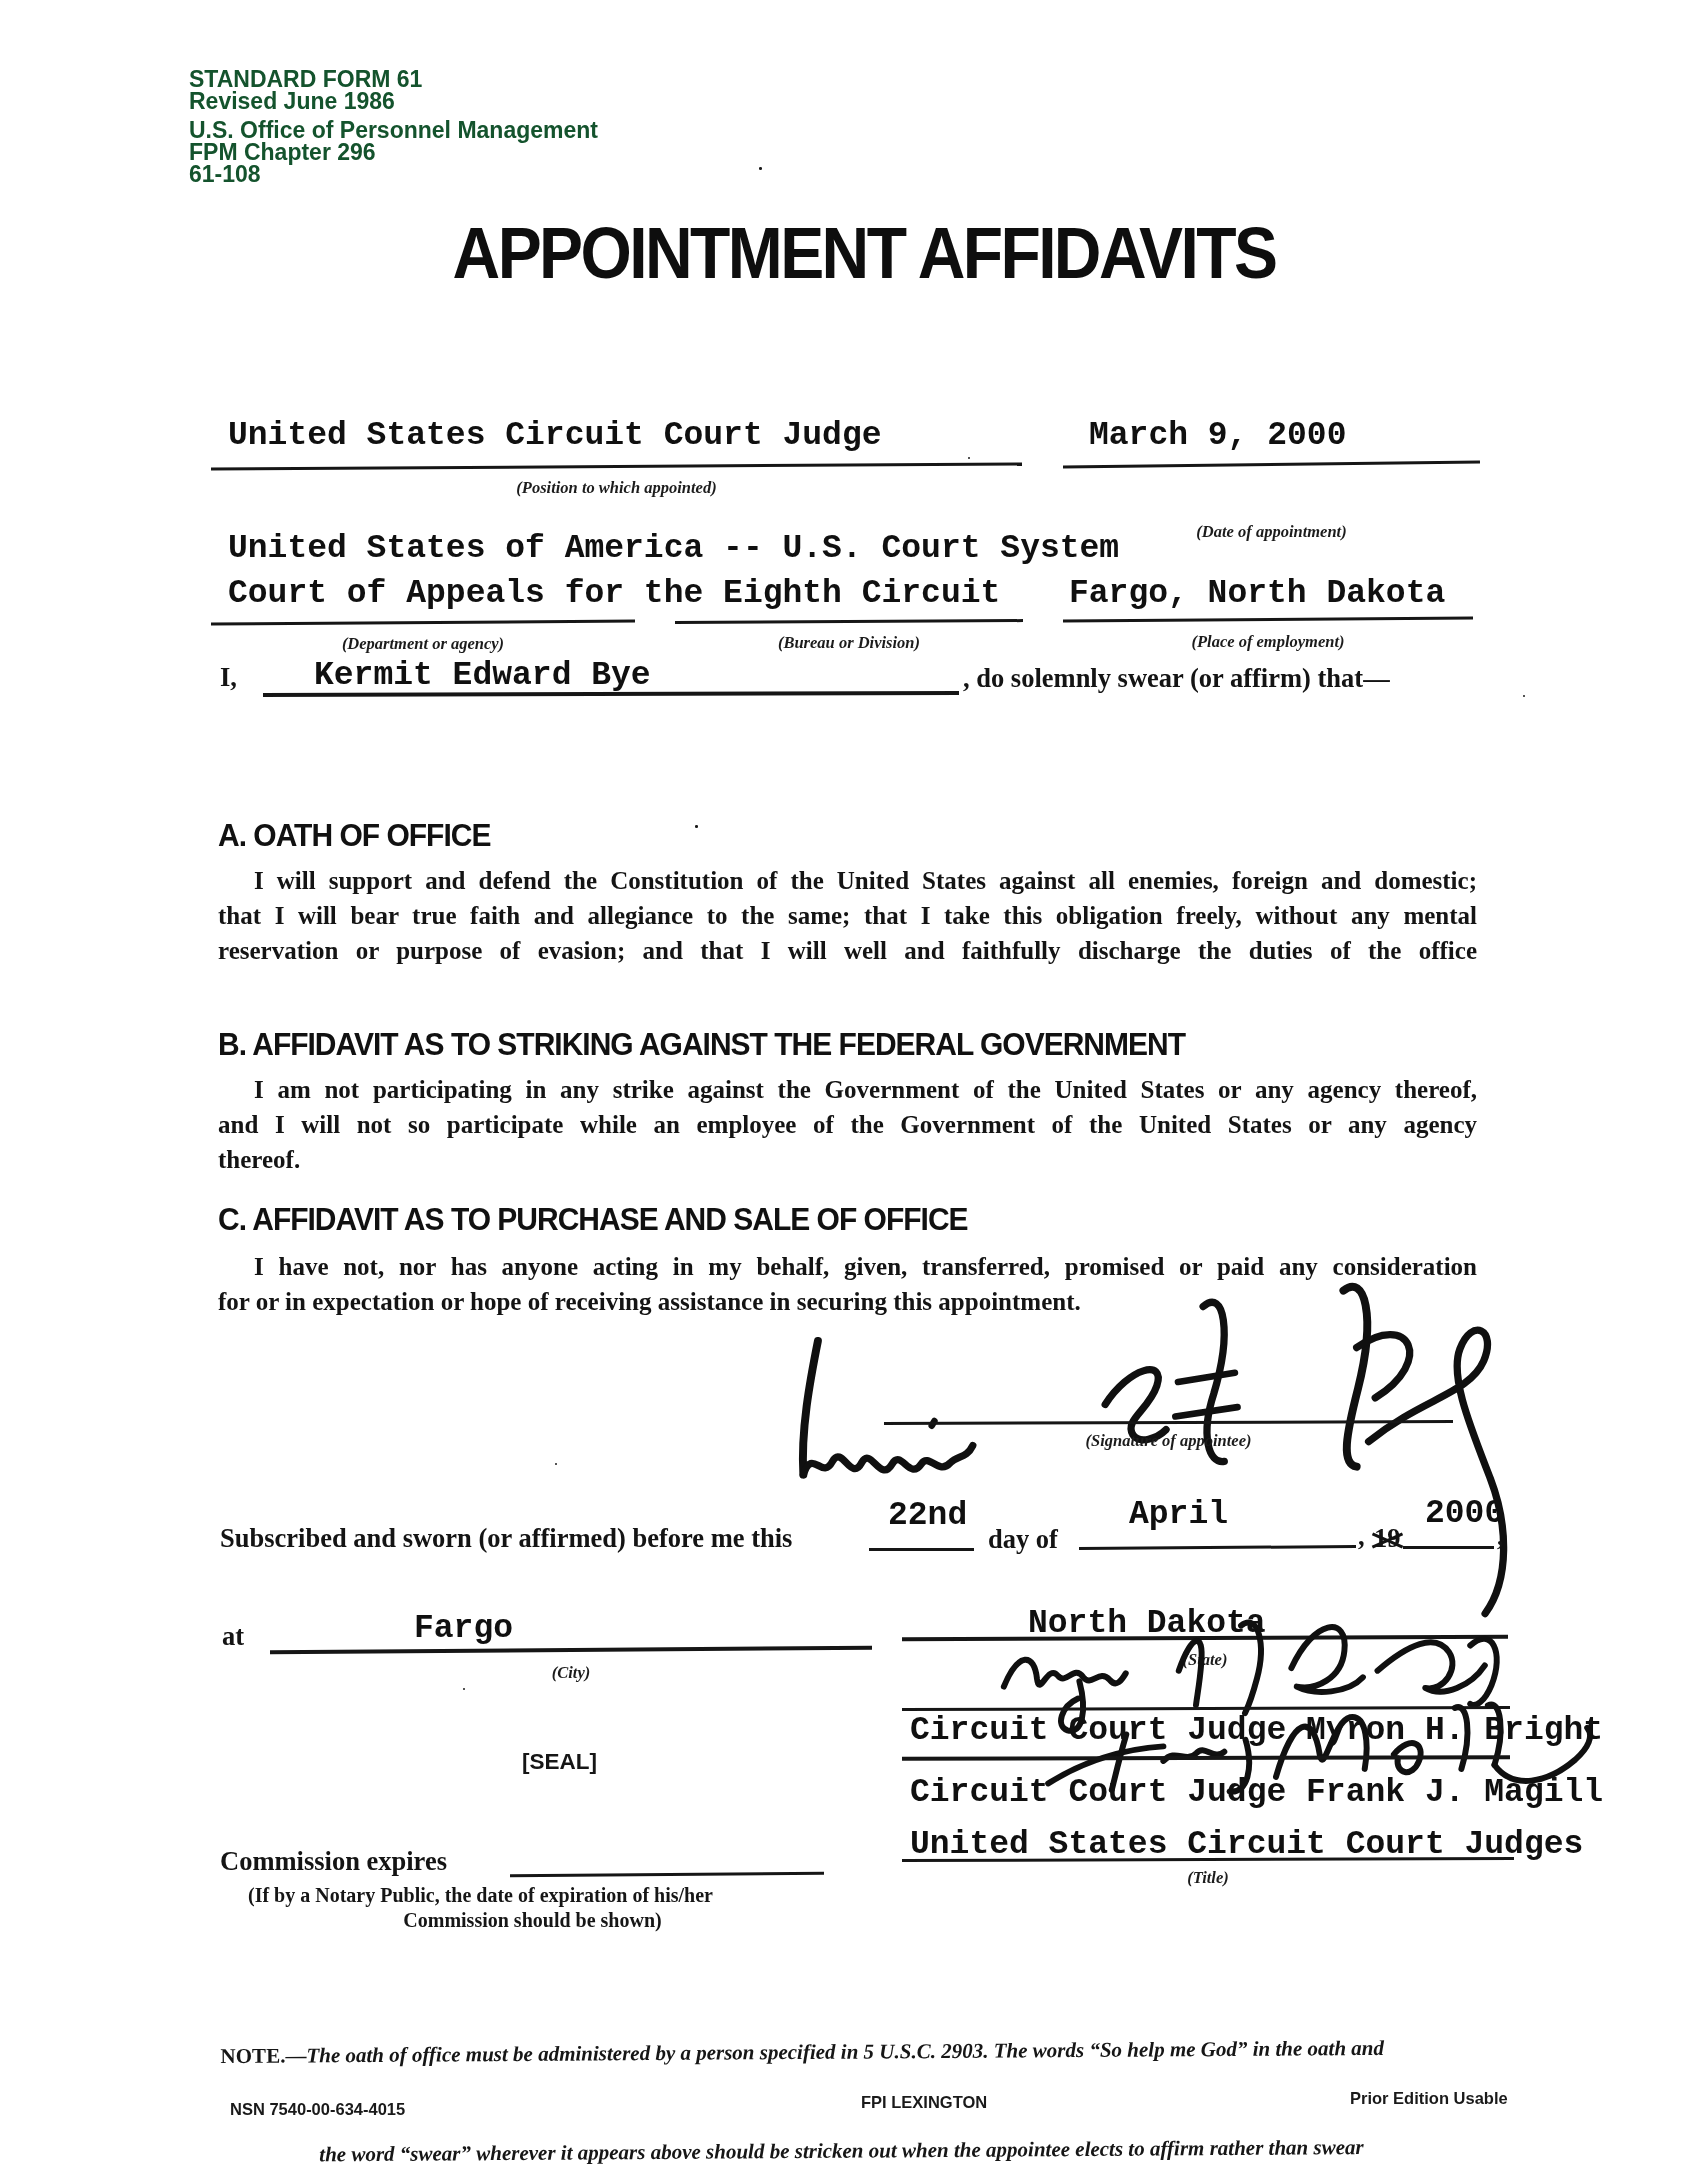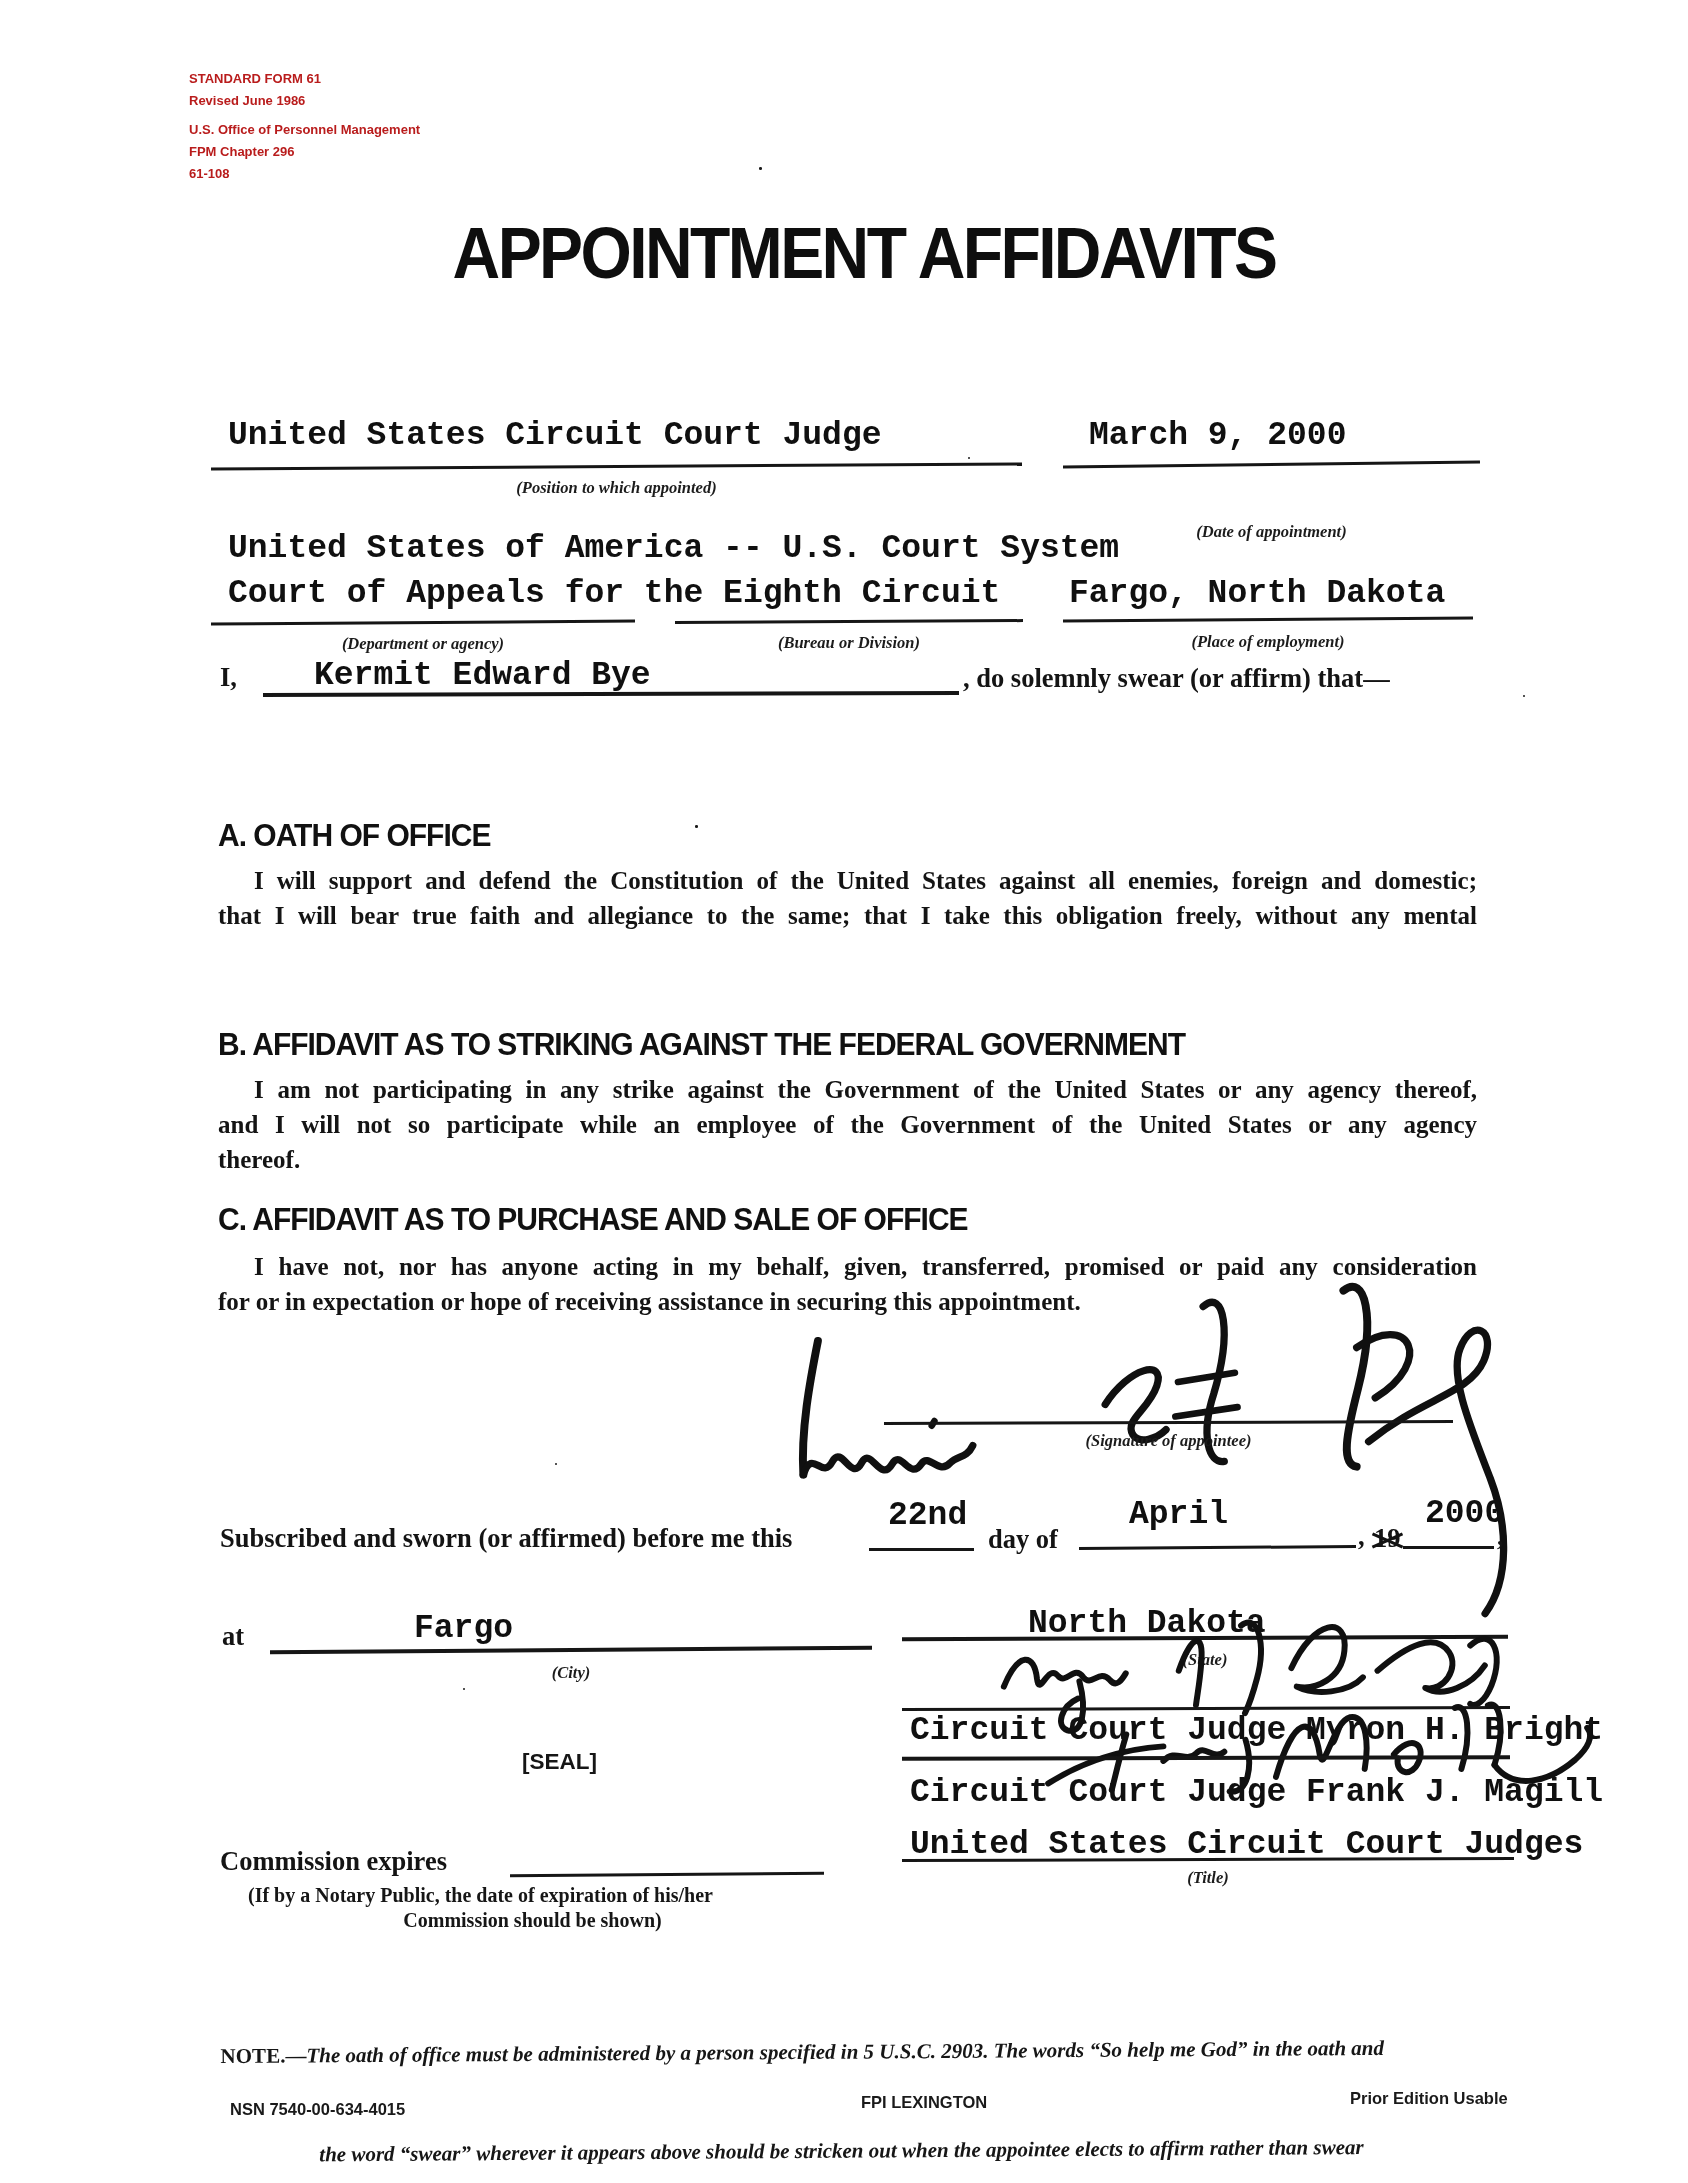--- a/index.html
+++ b/index.html
@@ -15,21 +15,21 @@
   .heading{font-family:"Liberation Sans",sans-serif;font-weight:bold;font-size:30px;
            letter-spacing:-1px;color:#111;white-space:pre;transform:scaleY(1.04);transform-origin:left top;}
   .para{width:1259px;font-family:"Liberation Serif",serif;font-weight:bold;font-size:25px;
         line-height:35px;color:#141414;}
   .pline{width:100%;box-sizing:border-box;}
   .just{text-align:justify;text-align-last:justify;}
   .indent{padding-left:36px;font-family:Liberation Serif, serif;}
   .rule{background:#161616;}
   .title{font-family:"Liberation Sans",sans-serif;font-weight:bold;font-size:66px;
          letter-spacing:-2.6px;color:#0e0e0e;text-align:center;transform:scaleY(1.1);transform-origin:center top;}
-  .hdr{font-family:"Liberation Sans",sans-serif;font-weight:bold;font-size:13px;line-height:22px;color:#b91c1c;}
+  .hdr{font-family:"Liberation Sans",sans-serif;font-weight:bold;font-size:23px;line-height:22px;color:#14532d;}
   .ftr{font-family:"Liberation Sans",sans-serif;font-weight:bold;font-size:16.5px;color:#1a1a1a;white-space:pre;}
   .notary{font-family:"Liberation Serif",serif;font-weight:bold;font-size:20px;color:#161616;white-space:pre;}
   .noteblk{font-family:"Liberation Serif",serif;font-weight:bold;font-style:italic;font-size:21px;
            line-height:33px;color:#161616;transform:rotate(-0.4deg);transform-origin:left top;white-space:pre;}
   .notelabel{font-style:normal;}
   .note-cont{padding-left:98px;}
   .struck{position:relative;display:inline-block;font-family:"Liberation Serif",serif;
           font-weight:bold;font-size:26.5px;color:#141414;}
   .struck::before,.struck::after{content:"";position:absolute;left:-3.3px;right:-3.3px;top:52%;height:3.3px;
           background:#131313;}
@@ -83,20 +83,21 @@
   <div class="abs serif" style="left:220px;top:662px;">I,</div>
   <div class="abs rule" style="left:263px;top:692px;width:696px;height:4px;transform:rotate(-0.15deg);"></div>
   <div class="abs mono" style="left:314px;top:657px;">Kermit Edward Bye</div>
   <div class="abs serif" style="left:963px;top:663px;">, do solemnly swear (or affirm) that—</div>
 
   
   <div class="abs heading" style="left:218px;top:818px;">A. OATH OF OFFICE</div>
   <div class="abs para" style="left:218px;top:863px;">
     <div class="pline just indent">I will support and defend the Constitution of the United States against all enemies, foreign and domestic;</div>
     <div class="pline just">that I will bear true faith and allegiance to the same; that I take this obligation freely, without any mental</div>
+    <div class="pline just">reservation or purpose of evasion; and that I will well and faithfully discharge the duties of the office</div>
   </div>
 
   
   <div class="abs heading" style="left:218px;top:1027px;">B. AFFIDAVIT AS TO STRIKING AGAINST THE FEDERAL GOVERNMENT</div>
   <div class="abs para" style="left:218px;top:1072px;">
     <div class="pline just indent">I am not participating in any strike against the Government of the United States or any agency thereof,</div>
     <div class="pline just">and I will not so participate while an employee of the Government of the United States or any agency</div>
     <div class="pline">thereof.</div>
   </div>
 

